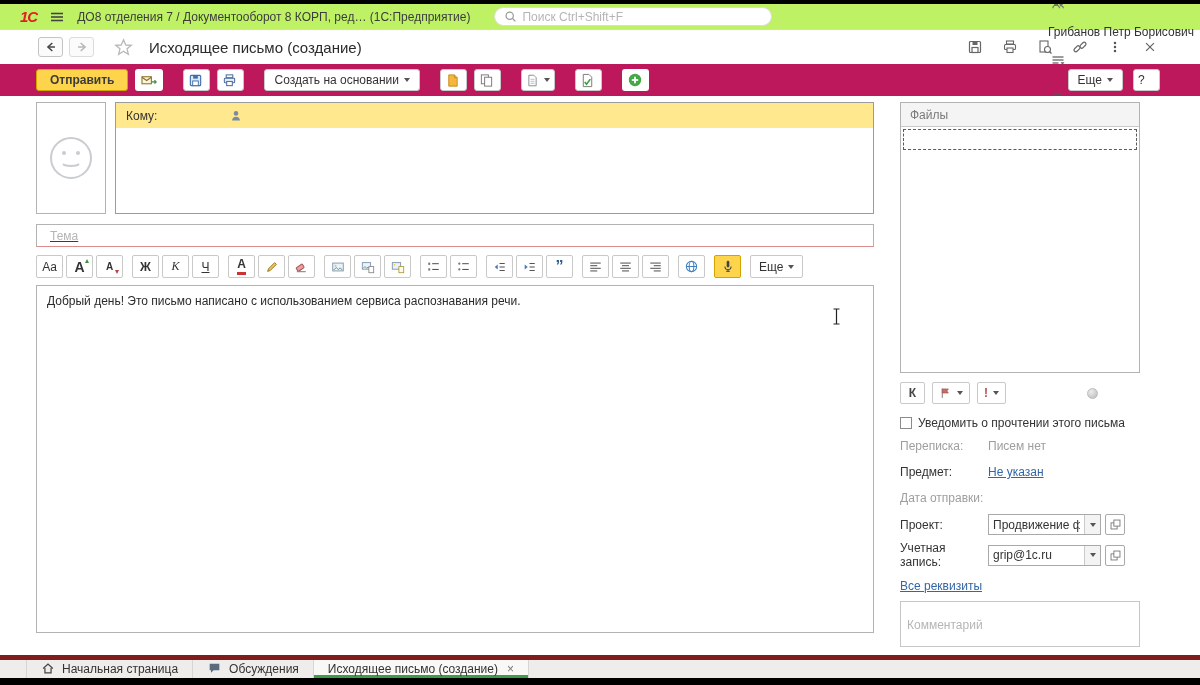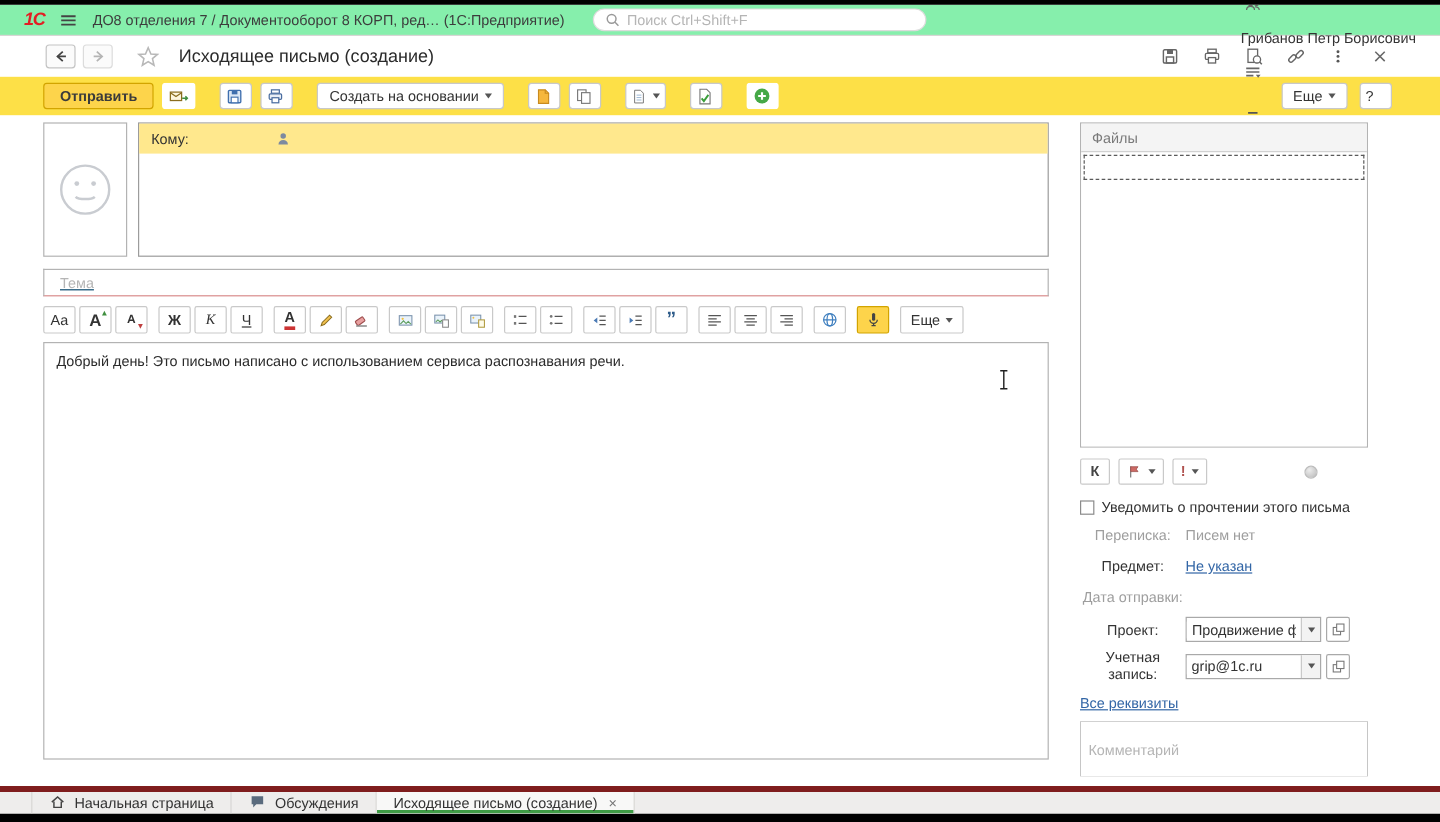--- a/index.html
+++ b/index.html
@@ -1,40 +1,40 @@
 <!DOCTYPE html>
 <html><head>
 <meta charset="utf-8">
 <style>
   * { margin:0; padding:0; box-sizing:border-box; }
   html,body { width:1200px; height:685px; }
   body { background:#000; font-family:"Liberation Sans", sans-serif; font-size:12px; position:relative; overflow:hidden; }
   .screen { position:absolute; top:4px; left:0; width:1200px; bottom:7px; background:#fff; overflow:hidden; }
 
   
-  .titlebar { height:26px; background:#86efac; border-bottom:1px solid #d8d6d4; display:flex; align-items:center; padding:0 20px 0 20px; gap:10px; }
+  .titlebar { height:26px; background:#bef264; border-bottom:1px solid #d8d6d4; display:flex; align-items:center; padding:0 6px 0 20px; gap:10px; }
   .logo { color:#e31e24; font-weight:bold; font-style:italic; font-size:15px; letter-spacing:-1px; }
   .app-title { color:#3c3c3c; white-space:nowrap; }
   .search { margin-left:14px; width:278px; height:19px; background:#fff; border:1px solid #dcdcdc; border-radius:10px; display:flex; align-items:center; padding:0 8px; gap:5px; }
   .search input { border:none; outline:none; flex:1; font-size:12px; color:#333; background:transparent; font-family:inherit; }
   input::placeholder, textarea::placeholder { color:#b5b5b5; }
   .tb-right { margin-left:auto; display:flex; gap:11px;flex-direction:column; }
   .user { color:#333; white-space:nowrap; }
   .icon-btn { display:inline-flex; align-items:center; justify-content:center; width:20px; height:20px; }
 
   
   .navrow { height:34px; background:#fff; display:flex; align-items:center; padding:0 40px 0 38px; gap:6px; }
   .nav-btn { width:25px; height:20px; border:1px solid #c4c4c4; border-radius:3px; background:#fbfbfb; display:flex; align-items:center; justify-content:center; }
   .nav-btn.disabled { border-color:#dcdcdc; }
   .nav-star { margin-left:14px; display:flex; align-items:center; }
   .page-title { font-size:15px; color:#2b2b2b; margin-left:10px; white-space:nowrap; }
   .nav-right { margin-left:auto; display:flex; gap:15px; align-items:center; }
 
   
-  .cmdbar { height:32px; background:#fde047; display:flex; align-items:center; padding:0 40px 0 36px; gap:7px; }
+  .cmdbar { height:32px; background:#be185d; display:flex; align-items:center; padding:0 40px 0 36px; gap:7px; }
   .btn-send { background:#fdd44b; border:1px solid #d2a400; border-radius:3px; height:22px; padding:0 13px; font-weight:bold; color:#3b3b3b; display:flex; align-items:center; font-size:12px; font-family:inherit; }
   .cmd-btn { height:22px; min-width:27px; border:1px solid #c8c8c8; border-radius:3px; background:#fff; display:flex; align-items:center; justify-content:flex-start; padding:0 4px; gap:5px; color:#333; font-family:inherit; font-size:12px; }
   .cmd-btn.flat { border-color:transparent; }
   .cmd-btn.text { padding:0 9px; }
   .cmd-right { margin-left:auto; display:flex; gap:10px; }
   .caret { width:0; height:0; border-left:3.5px solid transparent; border-right:3.5px solid transparent; border-top:4px solid #555; display:inline-block; }
   .gap6 { width:6px; }
 
   
   .main { display:flex; padding:6px 60px 0 36px; gap:26px; }
@@ -78,21 +78,21 @@
   .qa { margin-top:9px; display:flex; align-items:center; gap:7px; }
   .qa-btn { width:25px; height:22px; border:1px solid #c9c9c9; border-radius:2px; background:#fff; font-weight:bold; color:#444; display:flex; align-items:center; justify-content:center; font-family:inherit; font-size:12px; }
   .qa-dd { height:22px; border:1px solid #c9c9c9; border-radius:2px; background:#fff; display:flex; align-items:center; padding:0 6px; gap:5px; }
   .imp { color:#b0524f; font-weight:bold; }
   .status-dot { width:11px; height:11px; border-radius:50%; background:radial-gradient(circle at 35% 30%, #ececec, #b9b9b9); border:1px solid #bdbdbd; margin-left:auto; margin-right:42px; }
 
   .chkrow { margin-top:12px; display:flex; align-items:center; gap:6px; color:#333; }
   .chk { width:12px; height:12px; border:1px solid #8b8b8b; background:#fff; flex:none; }
 
   .frow { display:flex; align-items:center; margin-top:6px; min-height:20px; }
-  .flabel { width:88px; flex:none; color:#333;text-align:center; }
+  .flabel { width:88px; flex:none; color:#333; }
   .muted { color:#9e9e9e; }
   .link { color:#3366a6; text-decoration:underline; }
   .combo { display:flex; align-items:center; border:1px solid #a9a9a9; height:21px; background:#fff; }
   .combo input { width:95px; border:none; outline:none; padding:0 4px; font-size:12px; color:#333; font-family:inherit; }
   .combo-dd { width:16px; align-self:stretch; border-left:1px solid #c9c9c9; display:flex; align-items:center; justify-content:center; background:#f3f3f3; }
   .sq-btn { width:20px; height:21px; border:1px solid #a9a9a9; border-radius:2px; margin-left:4px; display:flex; align-items:center; justify-content:center; background:#fff; flex:none; }
   .alllink { margin-top:10px; }
   .comment { margin-top:8px; }
   .comment textarea { width:100%; height:46px; border:1px solid #c6c6c6; resize:none; padding:16px 6px; font-family:inherit; font-size:12px; color:#333; outline:none; }
 

